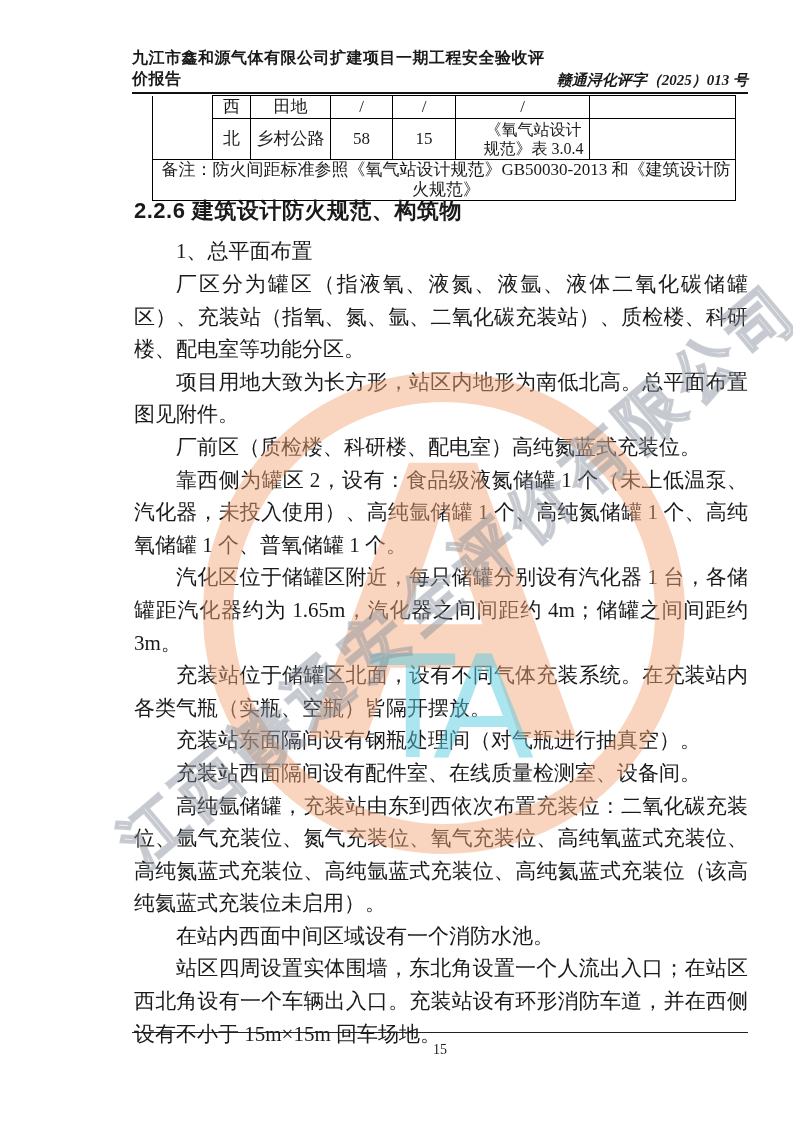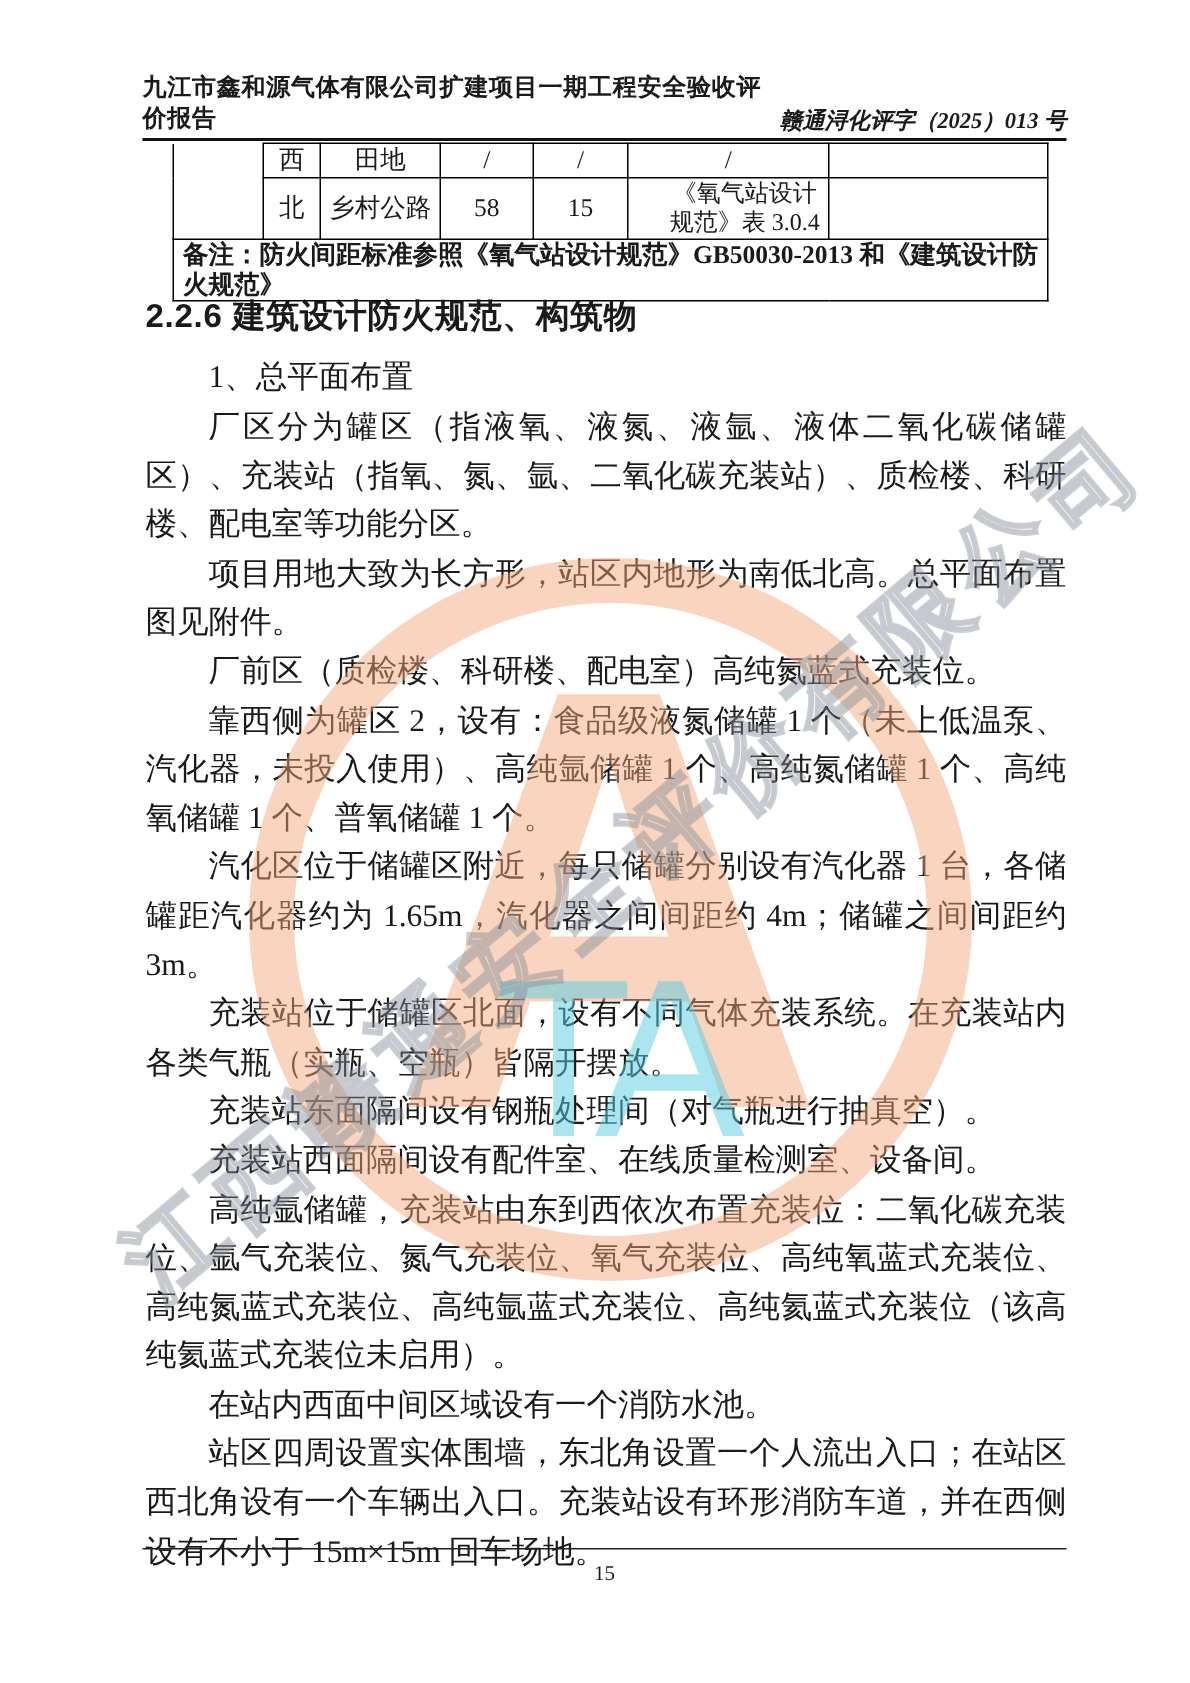--- a/index.html
+++ b/index.html
@@ -1,20 +1,20 @@
 <!DOCTYPE html>
 <html><head>
 <meta charset="utf-8">
 <style>
   html,body{margin:0;padding:0;}
   body{
     width:793px;height:1122px;background:#ffffff;position:relative;overflow:hidden;
     font-family:"Liberation Serif","DejaVu Serif",serif;color:#1a1a1a;
   }
-  .page{position:absolute;inset:0;}
+  .page{position:absolute;inset:0;margin-left:37px;}
   
   .header{
     position:absolute;left:95px;top:48px;width:616px;
     display:flex;justify-content:space-between;align-items:flex-end;
     border-bottom:2px solid #111;padding-bottom:2px;
   }
   .header .h-left{font-size:16px;font-weight:bold;letter-spacing:0.5px;}
   .header .h-right{font-size:15px;font-weight:bold;white-space:nowrap;font-style:italic;}
   
   .btable{
@@ -23,21 +23,21 @@
   }
   .btable td{
     border:1.5px solid #000;text-align:center;vertical-align:middle;
     padding:0 2px;line-height:20px;overflow:hidden;
   }
   .btable td.no-top{border-top:none;}
   .btable .r1 td{height:22px;}
   .btable .r2 td{height:40px;}
   .btable td.std{font-size:16px;line-height:19px;padding-left:24px;}
   .btable .note td{
-    height:26px;text-align:left;padding-left:6px;font-size:17px;font-weight:bold;
+    height:26px;text-align:center;padding-left:6px;font-size:17px;
   }
   
   .sec-heading{
     position:absolute;left:97px;top:196px;width:613px;
     font-family:"Liberation Sans","DejaVu Sans",sans-serif;
     font-size:22px;font-weight:bold;letter-spacing:0.5px;
   }
   .flow{
     position:absolute;left:97px;top:234px;width:614px;
     font-size:21px;line-height:32.6px;

